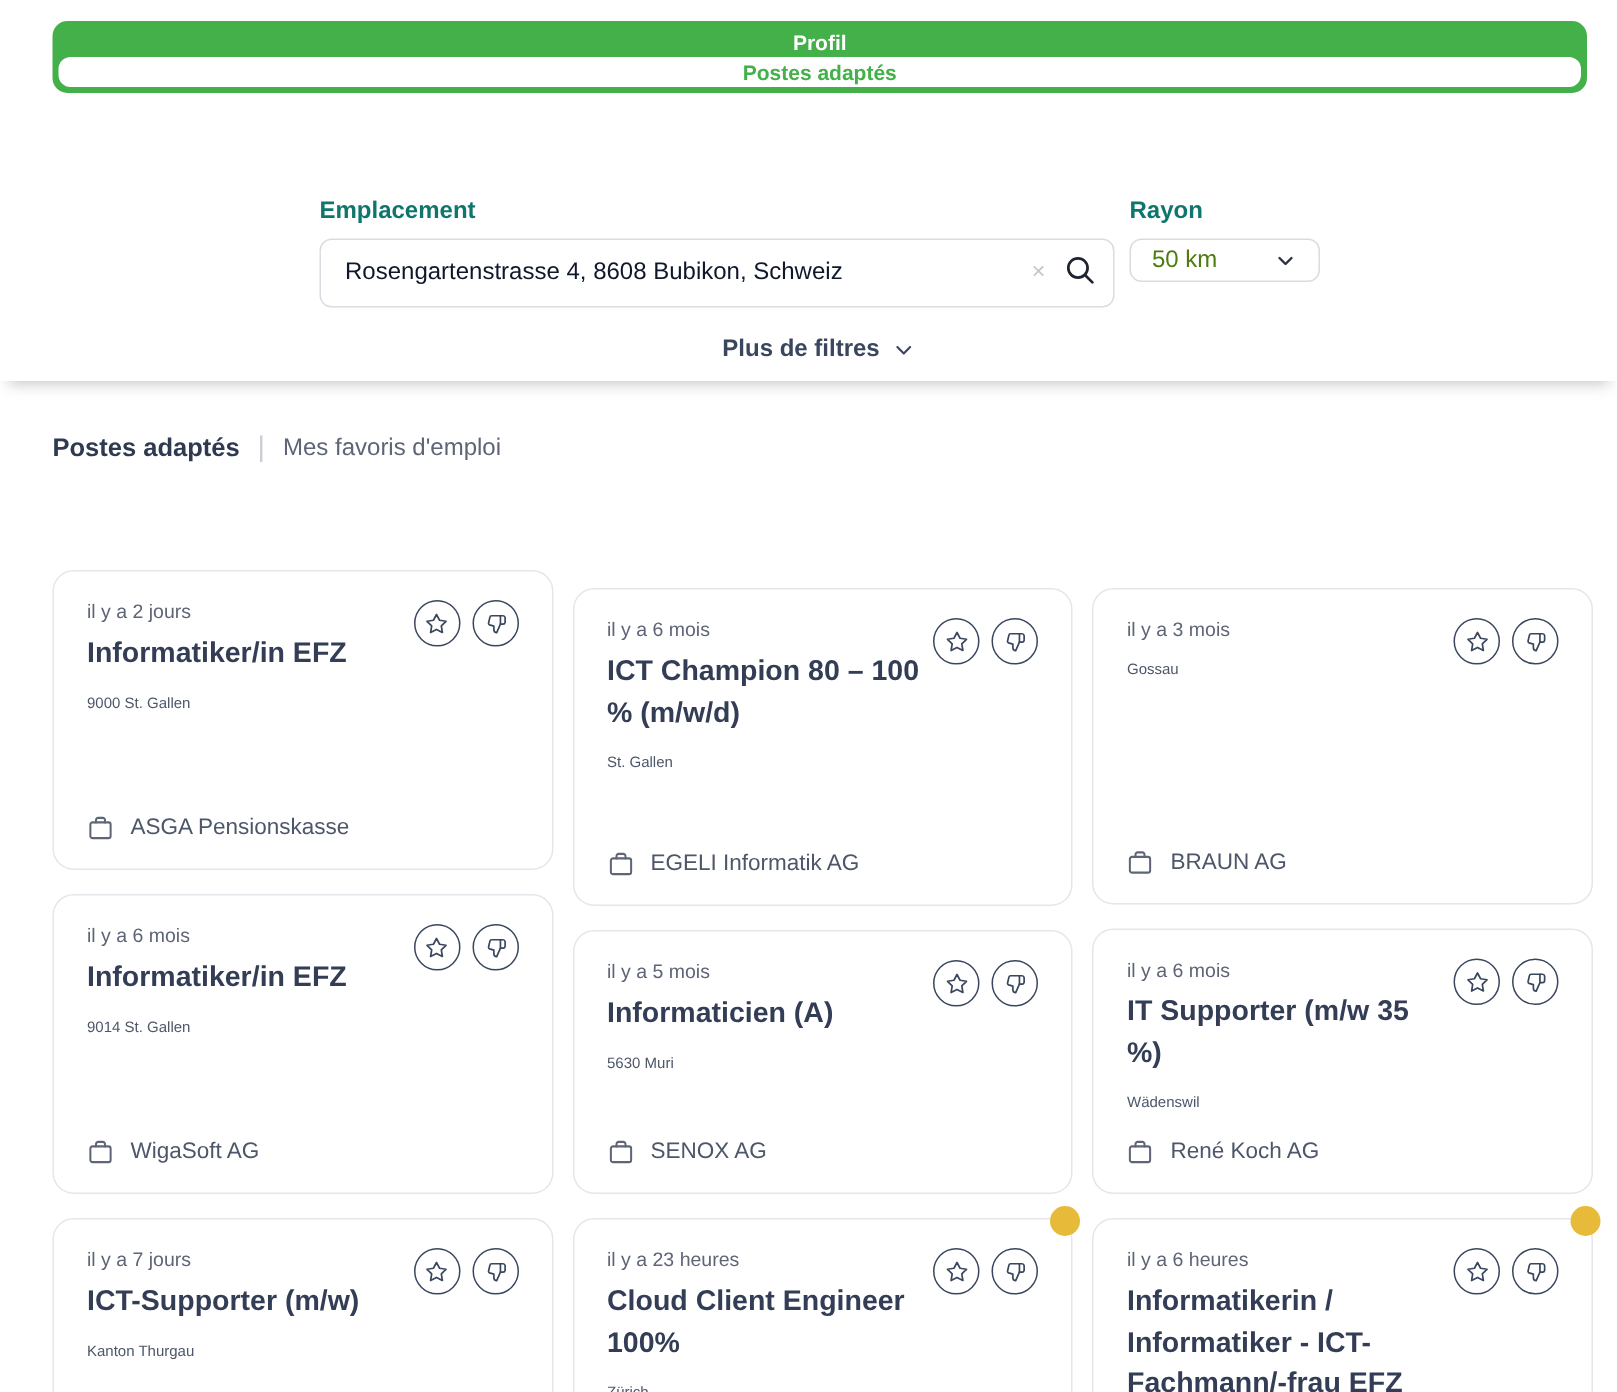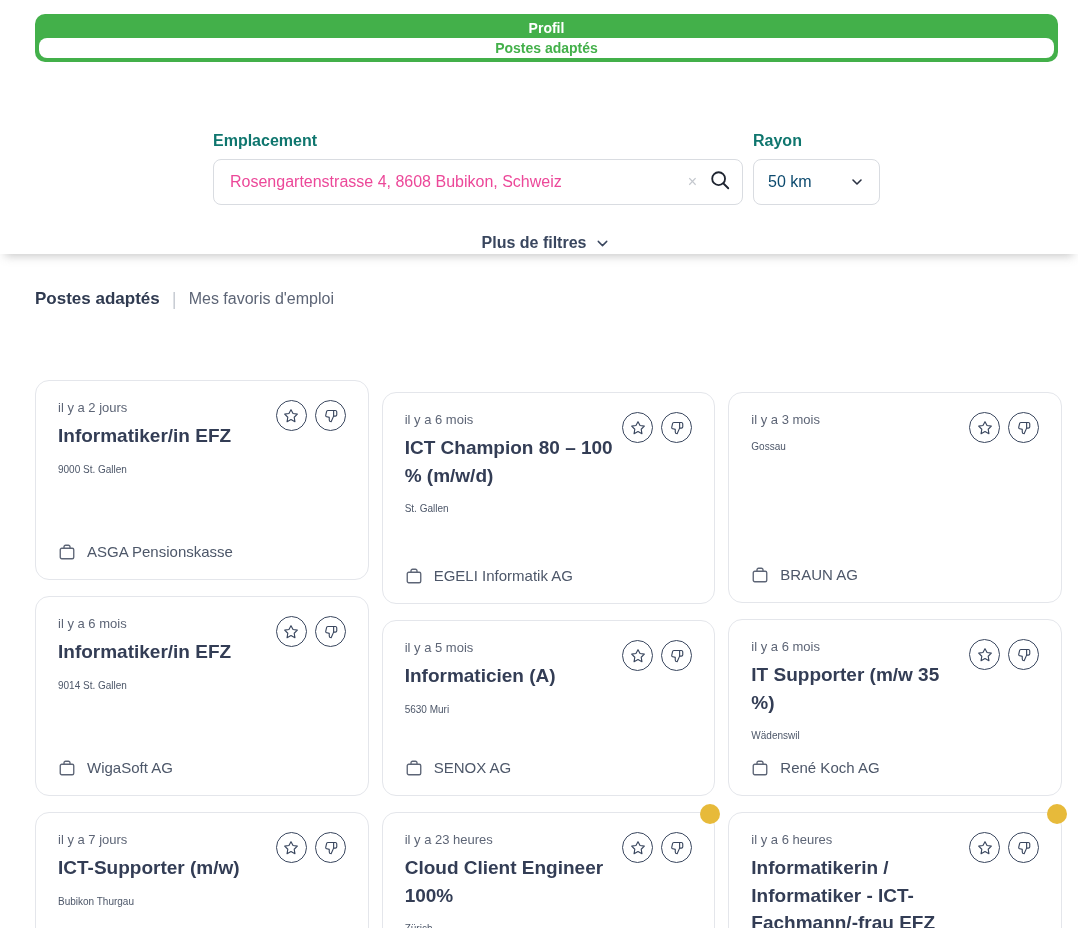--- a/index.html
+++ b/index.html
@@ -15,30 +15,30 @@
   .tab { flex:1; border:none; background:transparent; font-family:inherit;
          font-size:14px; font-weight:bold; cursor:pointer; border-radius:8px; }
   .tab-green { color:#ffffff; }
   .tab-white { background:#ffffff; color:#43b04a; }
 
   .search-form { display:flex; gap:10px; width:667px; margin:30px auto 0 auto; }
   .field-label { display:block; font-size:16px; font-weight:bold; color:#0f766e; margin-bottom:9px;margin-top:40px; }
   .location-field { width:530px; }
   .input-wrap { position:relative; width:530px; height:46px; }
   .input-wrap input { width:100%; height:46px; border:1px solid #d9dce1; border-radius:8px;
-                      padding:0 72px 0 16px; font-family:inherit; font-size:16px; color:#ec4899; outline:none; }
+                      padding:0 72px 0 16px; font-family:inherit; font-size:16px; color:#0f172a; outline:none; }
   .clear-x { position:absolute; right:46px; top:13px; color:#c3c7cd; font-size:16px;
              line-height:20px; cursor:pointer; background:none; border:none; font-family:inherit; }
   .search-btn { position:absolute; right:12px; top:10px; background:none; border:none; cursor:pointer; }
   .radius-field { width:127px; }
-  .select-box { width:127px; height:46px; border:1px solid #d9dce1; border-radius:8px;
+  .select-box { width:127px; height:29px; border:1px solid #d9dce1; border-radius:8px;
                 display:flex; align-items:center; justify-content:space-between;
-                padding:0 14px; font-size:16px; color:#0c4a6e; cursor:pointer; background:#fff; }
-
-  .more-filters { margin-top:29px; text-align:center; }
+                padding:0 14px; font-size:16px; color:#4d7c0f; cursor:pointer; background:#fff; }
+
+  .more-filters { margin-top:19px; text-align:center; }
   .more-filters button { background:none; border:none; font-family:inherit; font-size:16px;
                          font-weight:bold; color:#39465e; cursor:pointer;
                          display:inline-flex; align-items:center; gap:8px; }
 
   
   .main-area { padding:0 16px 0 35px; }
   .list-header { margin-top:34px; display:flex; align-items:center; gap:12px; }
   .list-header .current { font-size:17px; font-weight:bold; color:#2f3a50; }
   .list-header .sep { color:#c9cdd4; font-size:19px; font-weight:300; }
   .list-header a { font-size:16px; color:#5d6576; cursor:pointer; }
@@ -186,21 +186,21 @@
       <span>WigaSoft AG</span>
     </div>
   </article>
 
   <article class="card h6">
 
     <div class="card-top">
       <div class="card-texts">
         <div class="posted">il y a 7 jours</div>
         <h3 class="job-title">ICT-Supporter (m/w)</h3>
-        <div class="job-loc">Bubikon Thurgau</div>
+        <div class="job-loc">Kanton Thurgau</div>
       </div>
       <div class="card-actions">
         <button class="icon-btn">
           <svg width="16" height="16" viewBox="0 0 24 24" fill="none" stroke-width="1.7" stroke-linecap="round" stroke-linejoin="round">
             <polygon points="12 2.5 15.09 8.26 21.5 9.27 16.8 13.9 17.9 20.5 12 17.4 6.1 20.5 7.2 13.9 2.5 9.27 8.91 8.26"></polygon>
           </svg>
         </button>
         <button class="icon-btn">
           <svg width="15" height="15" viewBox="0 0 24 24" fill="none" stroke-width="1.8" stroke-linecap="round" stroke-linejoin="round">
             <path d="M10 15v4a3 3 0 0 0 3 3l4-9V4H7.72a2 2 0 0 0-2 1.7l-1.38 6a2 2 0 0 0 2 2.3z"></path>

